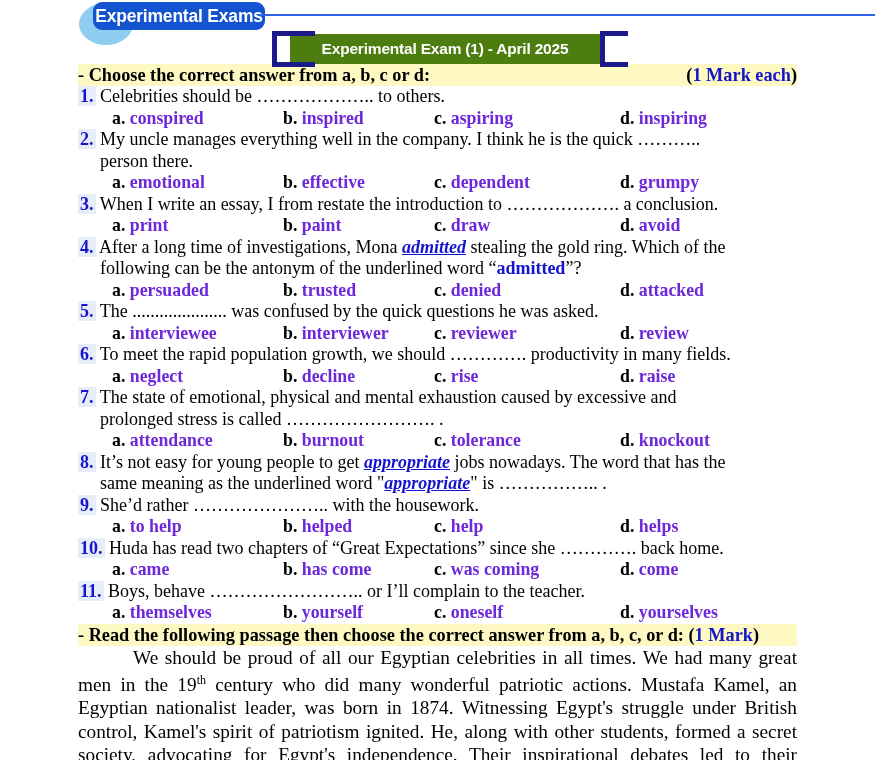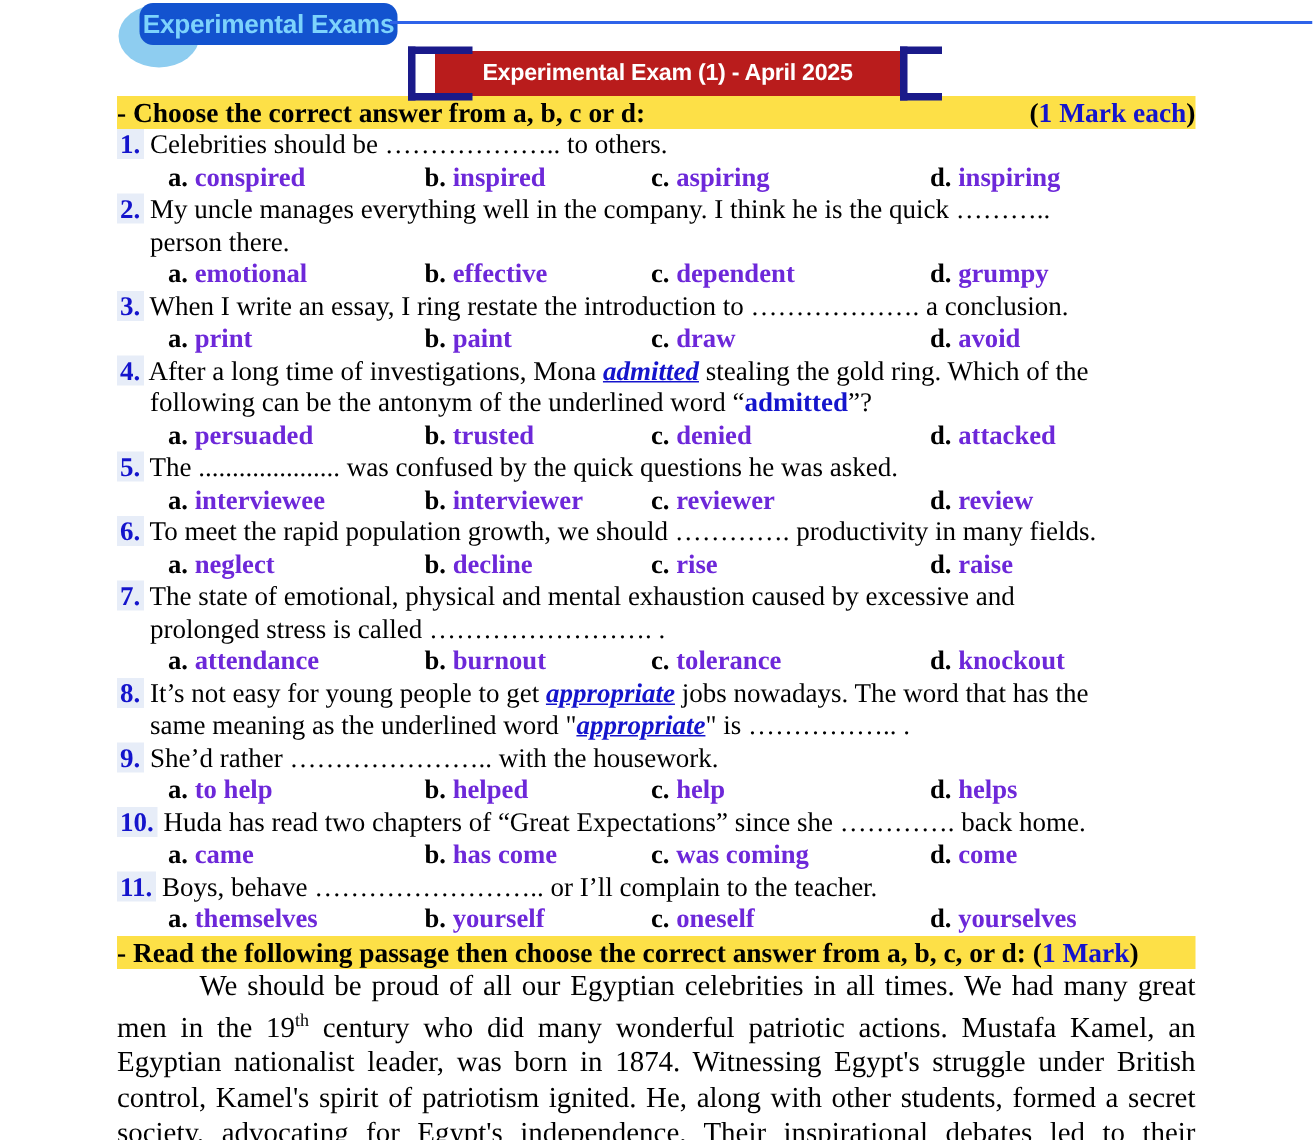--- a/index.html
+++ b/index.html
@@ -15,51 +15,51 @@
   .header { position: relative; height: 64px; }
   .crescent {
     position: absolute; left: 79px; top: 3px;
     width: 54px; height: 42px;
     background: #8ecdf0; border-radius: 50%;
   }
   .brand-tab {
     position: absolute; left: 93px; top: 2px;
     width: 172px; height: 28px;
     background: #1353cf; border-radius: 9px;
-    color: #7dd3fc;
+    color: #ffffff;
     font-family: "Liberation Sans", sans-serif;
     font-weight: bold; font-size: 17.5px;
     display: flex; align-items: center; justify-content: center;
     letter-spacing: -0.2px;
   }
   .header-rule {
     position: absolute; left: 260px; right: 0; top: 14px;
     height: 2px; background: #2e63e9;
   }
   .exam-banner {
     position: absolute; left: 290px; top: 34px;
     width: 310px; height: 30px;
-    background: #b91c1c; color: #ffffff;
+    background: #4d7c0f; color: #ffffff;
     font-family: "Liberation Sans", sans-serif;
     font-weight: bold; font-size: 15.5px;
     display: flex; align-items: center; justify-content: center;
     letter-spacing: -0.2px;
   }
   .bracket {
     position: absolute; top: 31px; height: 26px;
     border: 5px solid #1a1a8a; border-right: none;
   }
   .bracket-left  { left: 272px; width: 38px; }
   .bracket-right { left: 600px; width: 23px; }
 
   
   .content { margin-left: 78px; width: 719px; }
 
   .section-bar {
-    background: #fde047;
+    background: #fef9c3;
     font-weight: bold; font-size: 18.3px;
     line-height: 22px; height: 22px;
     white-space: nowrap;
   }
   .bar-flex { display: flex; justify-content: space-between; }
   .blue { color: #1414cc; font-family: Liberation Serif, serif; }
 
   .q-line {
     font-size: 18px; line-height: 21.5px;
     white-space: nowrap; color: #000000;
@@ -129,21 +129,21 @@
         <div class="q-line"><span class="q-num">2.</span> <span class="seg">My uncle manages everything well in the company. I think he is the quick ………..</span></div>
         <div class="q-line q-cont"><span class="seg">person there.</span></div>
         <div class="options-row">
           <span class="opt"><span class="opt-letter">a. </span><span class="opt-word">emotional</span></span>
           <span class="opt"><span class="opt-letter">b. </span><span class="opt-word">effective</span></span>
           <span class="opt"><span class="opt-letter">c. </span><span class="opt-word">dependent</span></span>
           <span class="opt"><span class="opt-letter">d. </span><span class="opt-word">grumpy</span></span>
         </div>
       </div>
       <div class="q-block">
-        <div class="q-line"><span class="q-num">3.</span> <span class="seg">When I write an essay, I ring restate the introduction to ………………. a conclusion.</span></div>
+        <div class="q-line"><span class="q-num">3.</span> <span class="seg">When I write an essay, I from restate the introduction to ………………. a conclusion.</span></div>
         <div class="options-row">
           <span class="opt"><span class="opt-letter">a. </span><span class="opt-word">print</span></span>
           <span class="opt"><span class="opt-letter">b. </span><span class="opt-word">paint</span></span>
           <span class="opt"><span class="opt-letter">c. </span><span class="opt-word">draw</span></span>
           <span class="opt"><span class="opt-letter">d. </span><span class="opt-word">avoid</span></span>
         </div>
       </div>
       <div class="q-block">
         <div class="q-line"><span class="q-num">4.</span> <span class="seg">After a long time of investigations, Mona </span><span class="seg seg-em">admitted</span><span class="seg"> stealing the gold ring. Which of the</span></div>
         <div class="q-line q-cont"><span class="seg">following can be the antonym of the underlined word “</span><span class="seg seg-b">admitted</span><span class="seg">”?</span></div>

